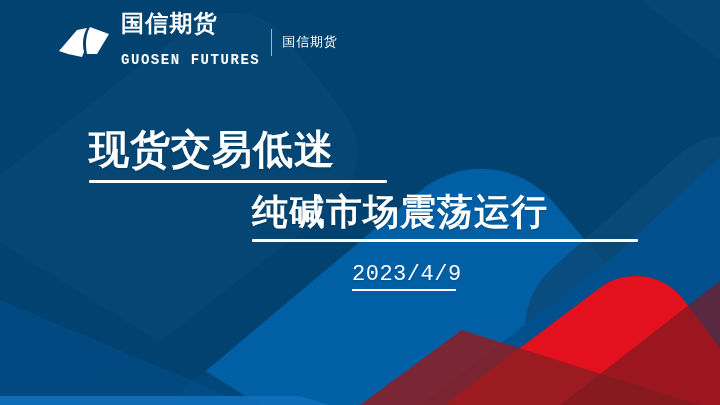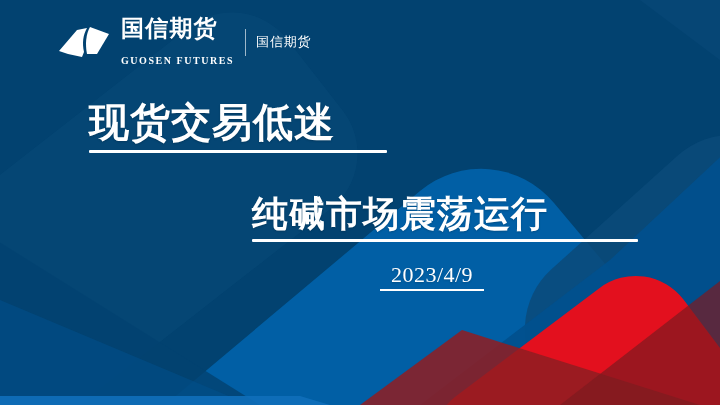--- a/index.html
+++ b/index.html
@@ -6,21 +6,21 @@
     margin: 0;
     padding: 0;
     background: #ffffff;
   }
   #slide {
     position: relative;
     width: 720px;
     height: 405px;
     overflow: hidden;
     background: #024270;
-    font-family: Liberation Serif, serif;
+    font-family: Liberation Mono, monospace;
   }
 
   
   .bg-layer {
     position: absolute;
     inset: 0;
     overflow: hidden;
     pointer-events: none;
   }
   .bg-layer svg { display: block; }
@@ -52,21 +52,21 @@
   .logo-cn {
     color: #ffffff;
     font-size: 23px;
     font-weight: bold;
     line-height: 1.04;
     letter-spacing: 1.2px;
     white-space: nowrap;
   }
   .logo-en {
     color: #ffffff;
-    font-size: 10px;
+    font-size: 14px;
     font-weight: bold;
     letter-spacing: 1.55px;
     line-height: 1.25;
     margin-top: 14px;
     white-space: nowrap;
   }
   .logo-sep {
     width: 1px;
     height: 27px;
     background: rgba(255,255,255,0.62);
@@ -97,21 +97,21 @@
     text-shadow: 0 1px 2px rgba(0,0,0,0.18);
   }
   .hl-line .rule {
     display: block;
     height: 3px;
     background: #ffffff;
     border-radius: 1px;
   }
   .hl-1 {
     left: 89px;
-    top: 100px;
+    top: 130px;
     font-size: 40px;
   }
   .hl-1 .txt { display:block; line-height: 1.15; }
   .hl-1 .rule { width: 298px; margin-top: 4px; }
 
   .hl-2 {
     left: 252px;
     top: 194px;
     font-size: 36px;
   }
@@ -121,21 +121,20 @@
   .hl-date {
     position: absolute;
     left: 352px;
     top: 262px;
     color: #ffffff;
     font-size: 22px;
     letter-spacing: 0.5px;
     white-space: nowrap;
     z-index: 5;
     text-shadow: 0 1px 2px rgba(0,0,0,0.18);
-    margin-left: 28px;
   }
   .hl-date .txt { display:block; line-height: 1.15; text-align:center; }
   .hl-date .rule {
     display: block;
     width: 104px;
     height: 2px;
     background: #ffffff;
     margin-top: 2px;
   }
 </style>

